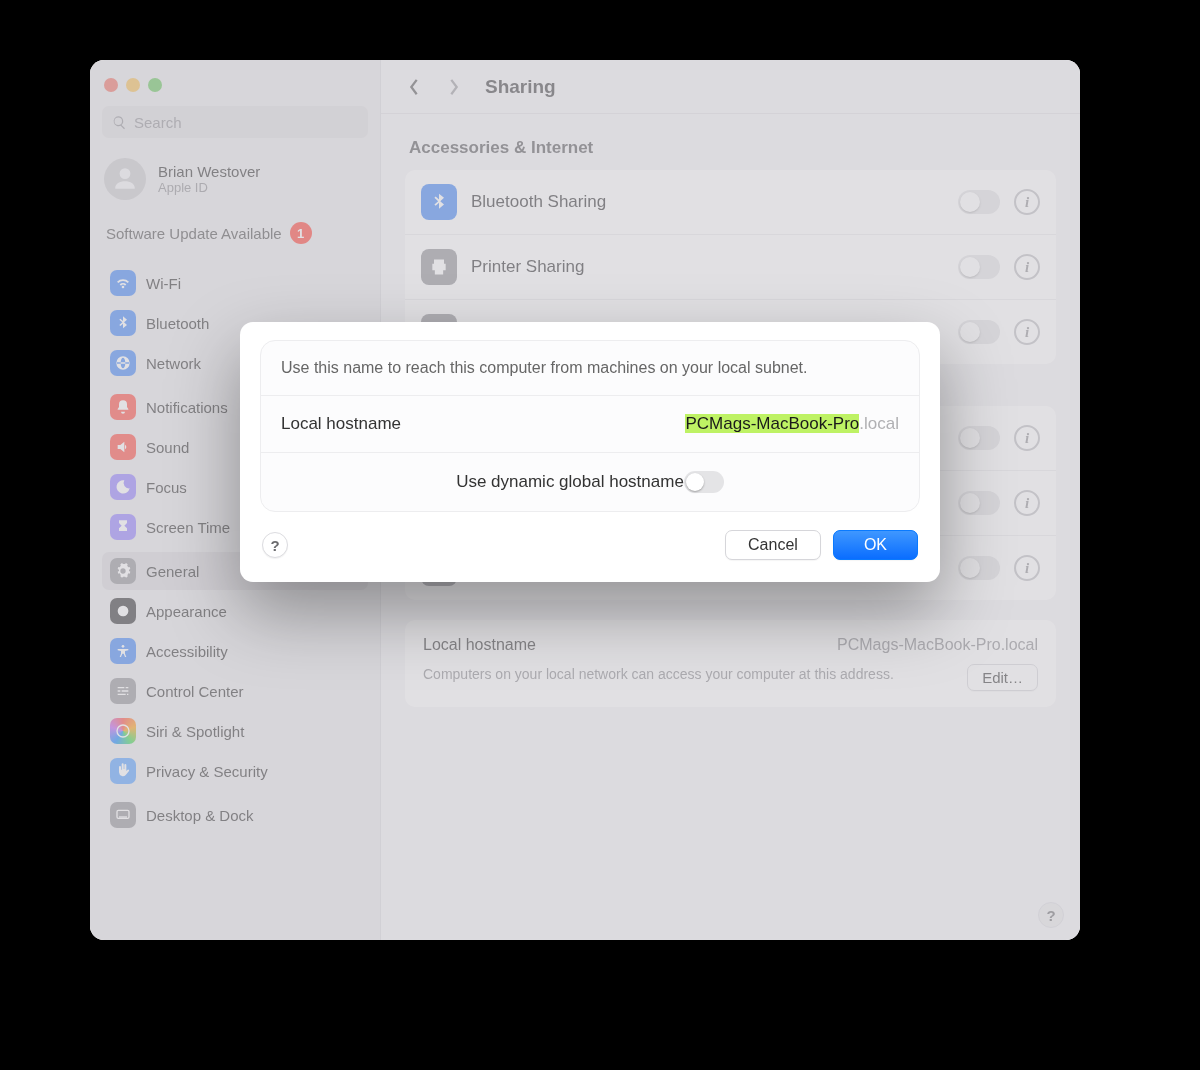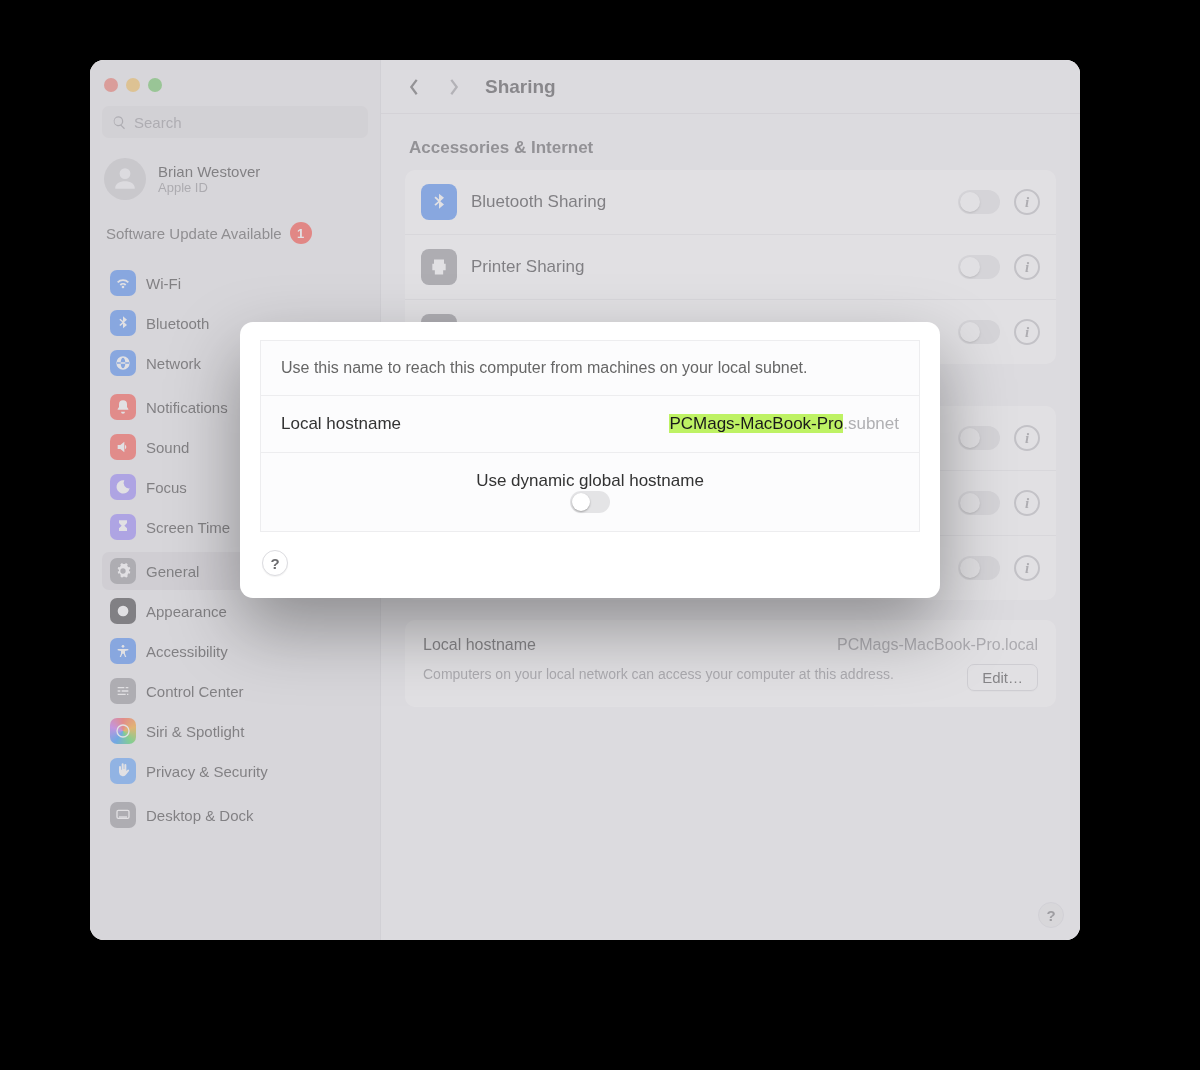--- a/index.html
+++ b/index.html
@@ -204,42 +204,42 @@
     left: 240px; top: 322px;
     width: 700px;
     background:#fff;
     border-radius: 13px;
     box-shadow: 0 30px 70px rgba(0,0,0,0.35);
     padding: 18px 20px;
   }
   .modal .sheet {
     background:#fcfcfd;
     border:1px solid #ededef;
-    border-radius:0;
+    border-radius:15px;
     overflow:hidden;
   }
   .sheet .section {
     padding: 18px 20px;
     border-top:1px solid #ededef;
   }
   .sheet .section:first-child { border-top:none; }
   .sheet .desc { font-size:16px; color:#666; }
   .hn-row {
     display:flex; align-items:center; justify-content:space-between;
     font-size:17px;
   }
   .hn-value {
     text-align:right; color:#4a4a4a;
   }
   .hn-value .sel {
     background: #bef264; color:#1a1a1a;
   }
   .hn-value .suffix { color:#b0b0b3; }
   .dg-row {
-    display:flex; align-items:center; justify-content:center;flex-direction:column;
+    display:flex; align-items:center; justify-content:center;
   }
   .modal-toggle {
     width:40px; height:22px; border-radius:11px; background:#e4e4e6; position:relative;
   }
   .modal-toggle::after {
     content:""; position:absolute; left:2px; top:2px;
     width:18px; height:18px; border-radius:50%; background:#fff;
     box-shadow:0 1px 2px rgba(0,0,0,0.3);
   }
   .modal-footer {
@@ -527,25 +527,29 @@
 
 <div class="modal">
   <div class="sheet">
     <div class="section">
       <div class="desc">Use this name to reach this computer from machines on your local subnet.</div>
     </div>
     <div class="section">
       <div class="hn-row">
         <span>Local hostname</span>
         <span class="hn-value">
-          <span class="sel">PCMags-MacBook-Pro</span><span class="suffix">.subnet</span>
+          <span class="sel">PCMags-MacBook-Pro</span><span class="suffix">.local</span>
         </span>
       </div>
     </div>
     <div class="section dg-row">
       <span style="font-size:17px;">Use dynamic global hostname</span>
       <span class="modal-toggle"></span>
     </div>
   </div>
   <div class="modal-footer">
     <div class="help-circle">?</div>
+    <div class="btn-row">
+      <button class="btn">Cancel</button>
+      <button class="btn primary">OK</button>
+    </div>
   </div>
 </div>
 
 </body></html>

